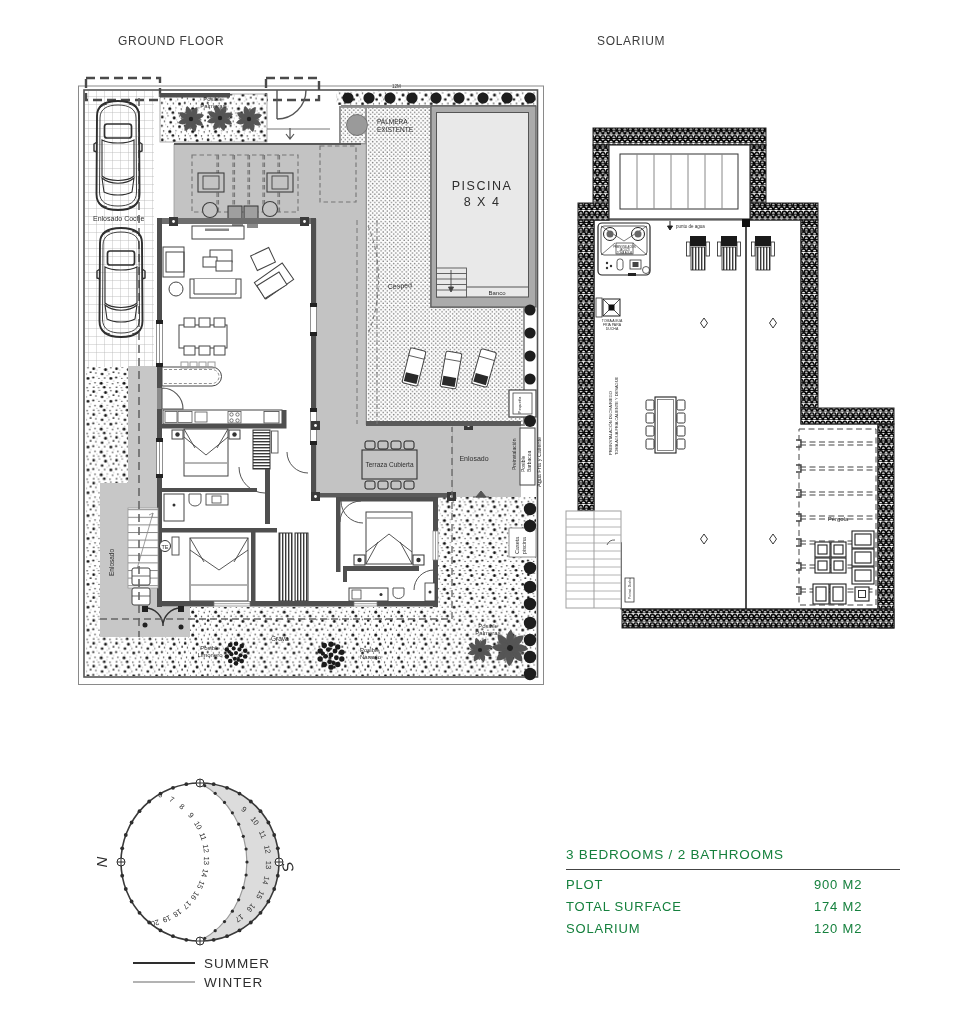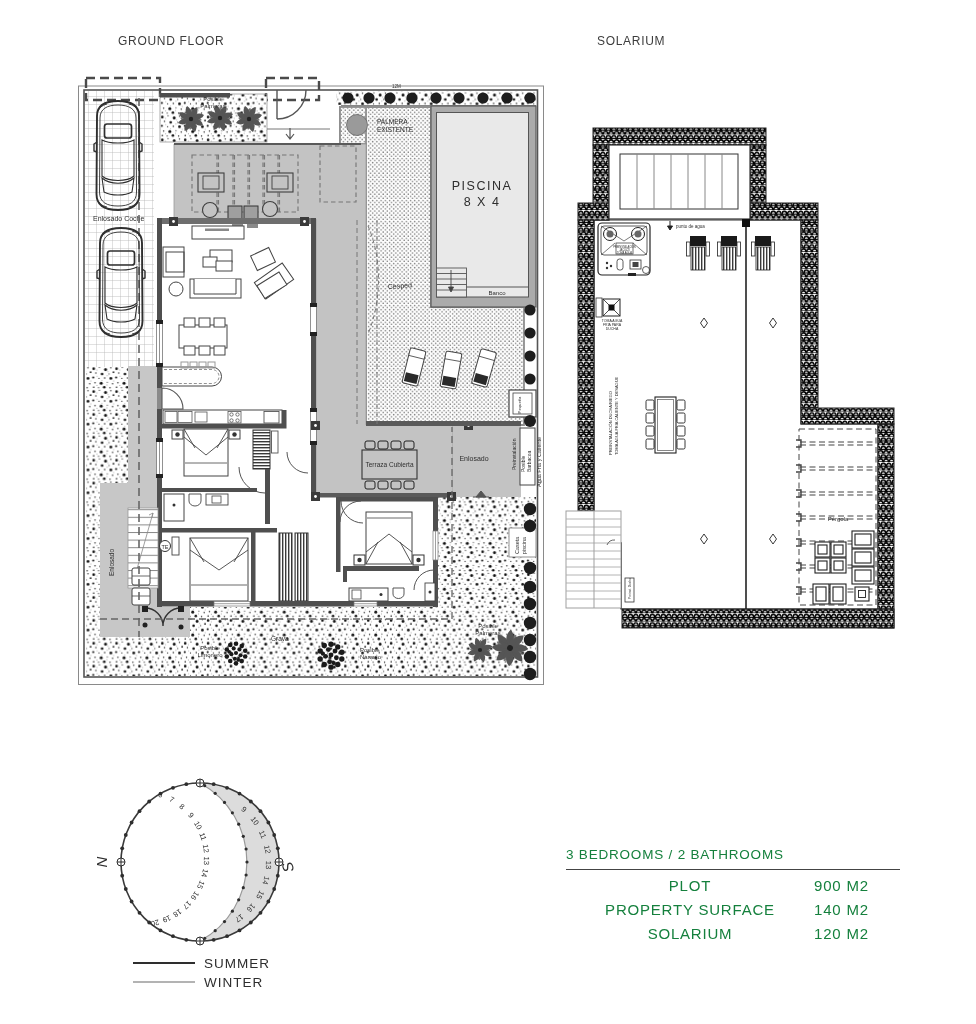--- a/index.html
+++ b/index.html
@@ -1,20 +1,20 @@
 <!DOCTYPE html>
 <html><head>
 <meta charset="utf-8">
 <style>
   html,body{margin:0;padding:0;background:#ffffff;width:976px;height:1024px;overflow:hidden;}
   body{font-family:"Liberation Sans", sans-serif;position:relative;}
   .hdr{position:absolute;font-size:12px;letter-spacing:0.7px;color:#3d3d3d;}
   .tbl{position:absolute;left:566px;top:806px;width:334px;color:#15803d;margin-top:41px;}
   .tbl .h{font-size:13.5px;letter-spacing:0.8px;padding-bottom:7px;border-bottom:1.5px solid #444;}
-  .tbl .row{display:flex;font-size:15px;letter-spacing:0.8px;margin-top:7.1px;text-align:center;}
+  .tbl .row{display:flex;font-size:13px;letter-spacing:0.8px;margin-top:7.1px;}
   .tbl .row .a{width:248px;}
   svg{position:absolute;left:0;top:0;}
   text{font-family:"Liberation Sans", sans-serif;fill:#2e2e2e;}
 </style>
 </head>
 <body>
 
 <div class="hdr" style="left:118px;top:34px;">GROUND FLOOR</div>
 
 <div class="hdr" style="left:597px;top:34px;">SOLARIUM</div>
@@ -938,20 +938,20 @@
 </g>
 </svg>
 
 <div class="tbl">
   <div class="h">3 BEDROOMS / 2 BATHROOMS</div>
   <div class="row">
       <div class="a">PLOT</div>
       <div class="b">900 M2</div>
     </div>
   <div class="row">
-      <div class="a">PROPERTY SURFACE</div>
-      <div class="b">140 M2</div>
+      <div class="a">TOTAL SURFACE</div>
+      <div class="b">174 M2</div>
     </div>
   <div class="row">
       <div class="a">SOLARIUM</div>
       <div class="b">120 M2</div>
     </div>
 </div>
 
 </body></html>

